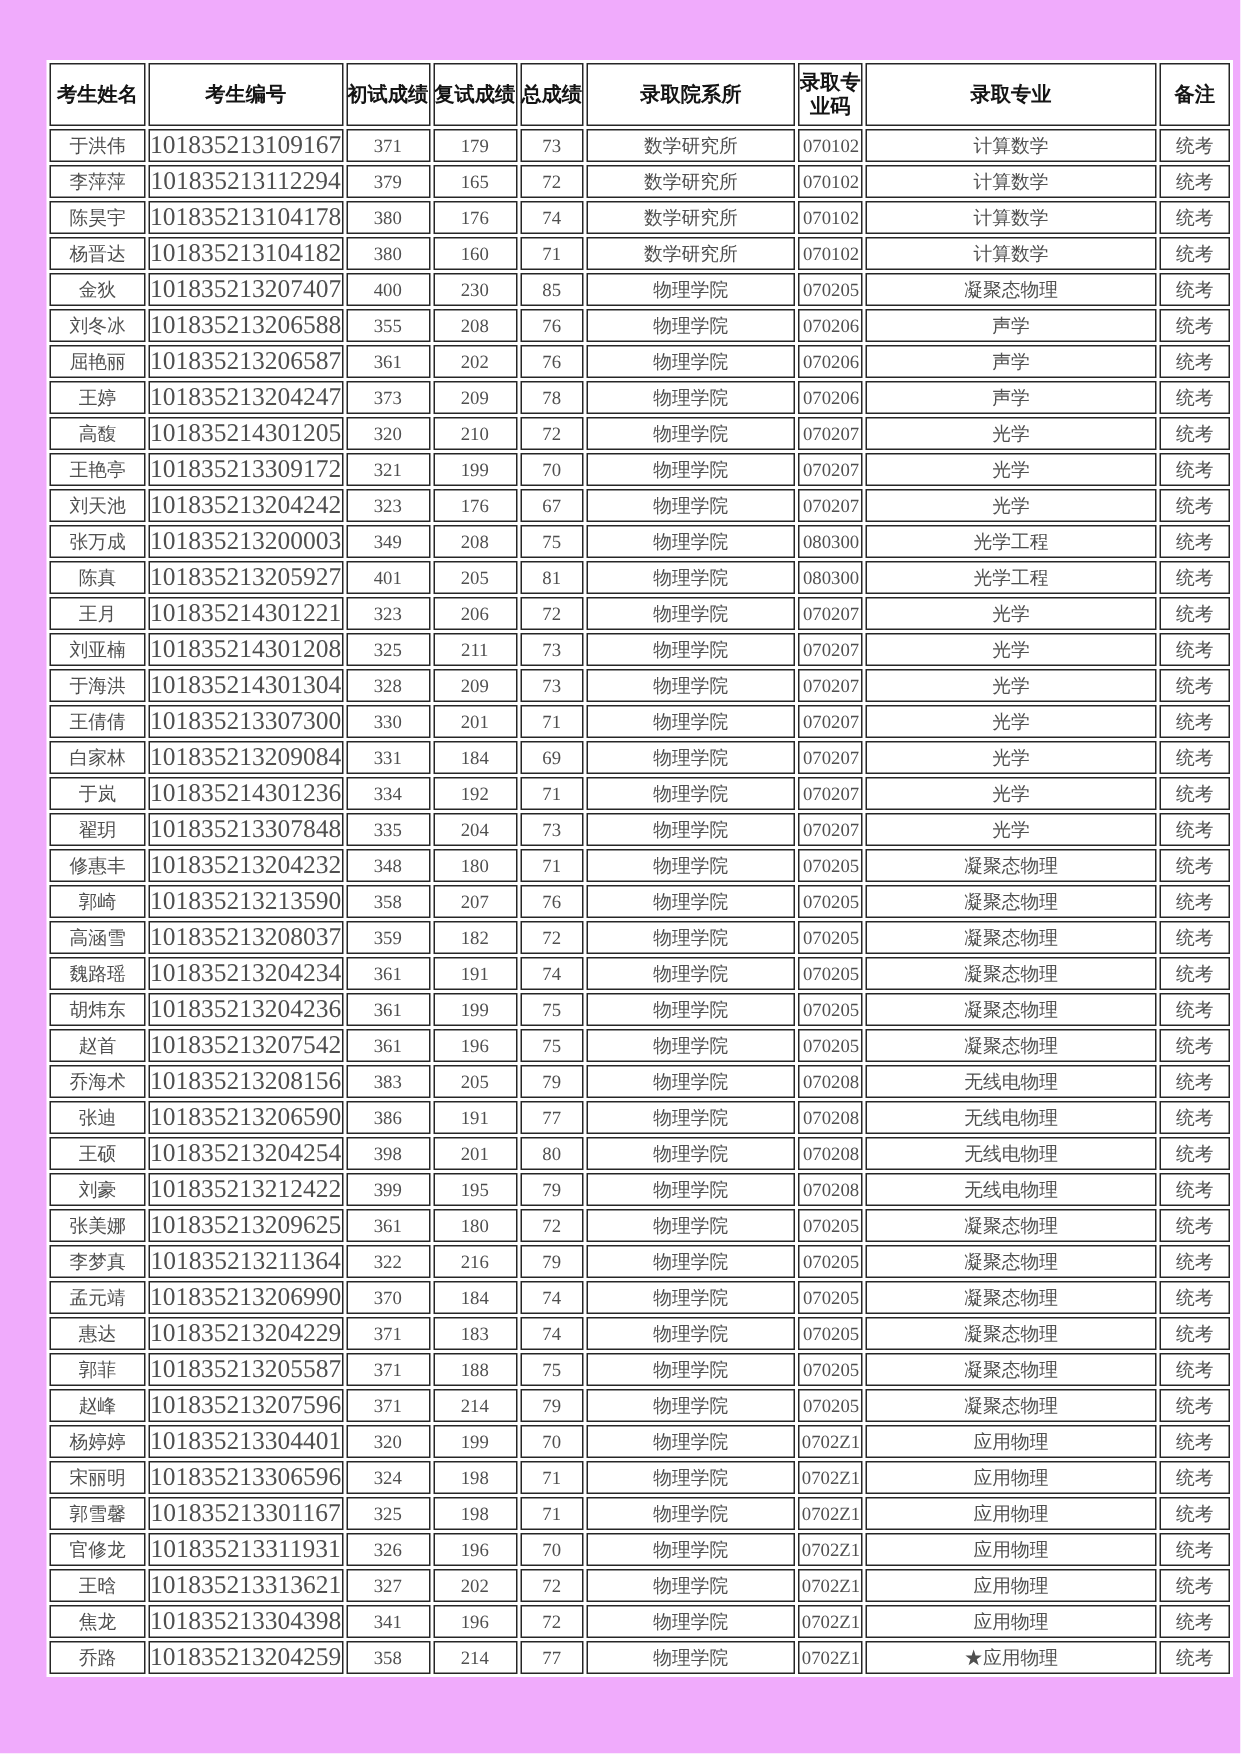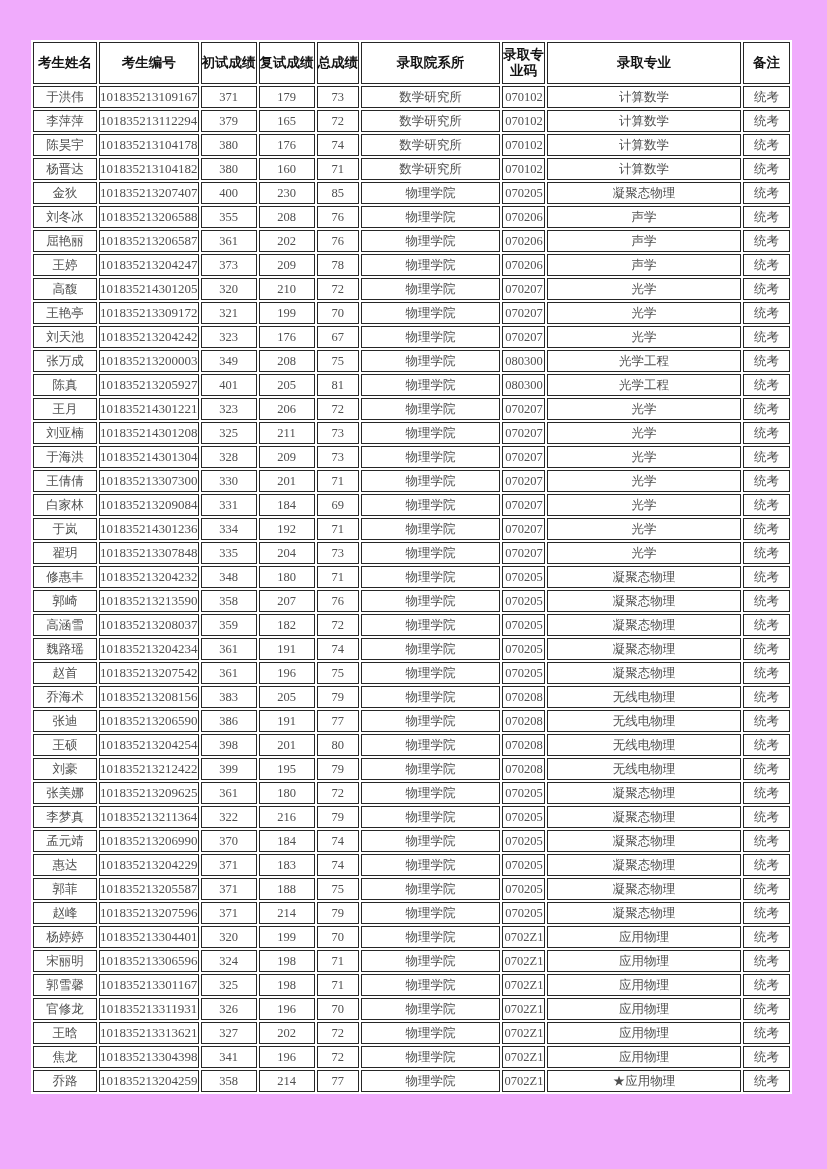--- a/index.html
+++ b/index.html
@@ -50,21 +50,21 @@
     font-size: 12.5px;
     color: #4f4f4f;
     line-height: 20px;
     white-space: nowrap;
   }
   table.grid tbody td.left {
     text-align: center;
     padding-left: 1px;
   }
   table.grid tbody td.id-cell {
-    font-size: 13px;
+    font-size: 17px;
     letter-spacing: 0px;
   }
 </style>
 </head>
 <body>
 
 <div class="page">
   <div class="sheet">
     <table class="grid">
       <colgroup>
@@ -350,20 +350,31 @@
             <td class="id-cell">101835213204234</td>
             <td>361</td>
             <td>191</td>
             <td>74</td>
             <td>物理学院</td>
             <td class="left">070205</td>
             <td>凝聚态物理</td>
             <td>统考</td>
           </tr>
           <tr>
+            <td>胡炜东</td>
+            <td class="id-cell">101835213204236</td>
+            <td>361</td>
+            <td>199</td>
+            <td>75</td>
+            <td>物理学院</td>
+            <td class="left">070205</td>
+            <td>凝聚态物理</td>
+            <td>统考</td>
+          </tr>
+          <tr>
             <td>赵首</td>
             <td class="id-cell">101835213207542</td>
             <td>361</td>
             <td>196</td>
             <td>75</td>
             <td>物理学院</td>
             <td class="left">070205</td>
             <td>凝聚态物理</td>
             <td>统考</td>
           </tr>

